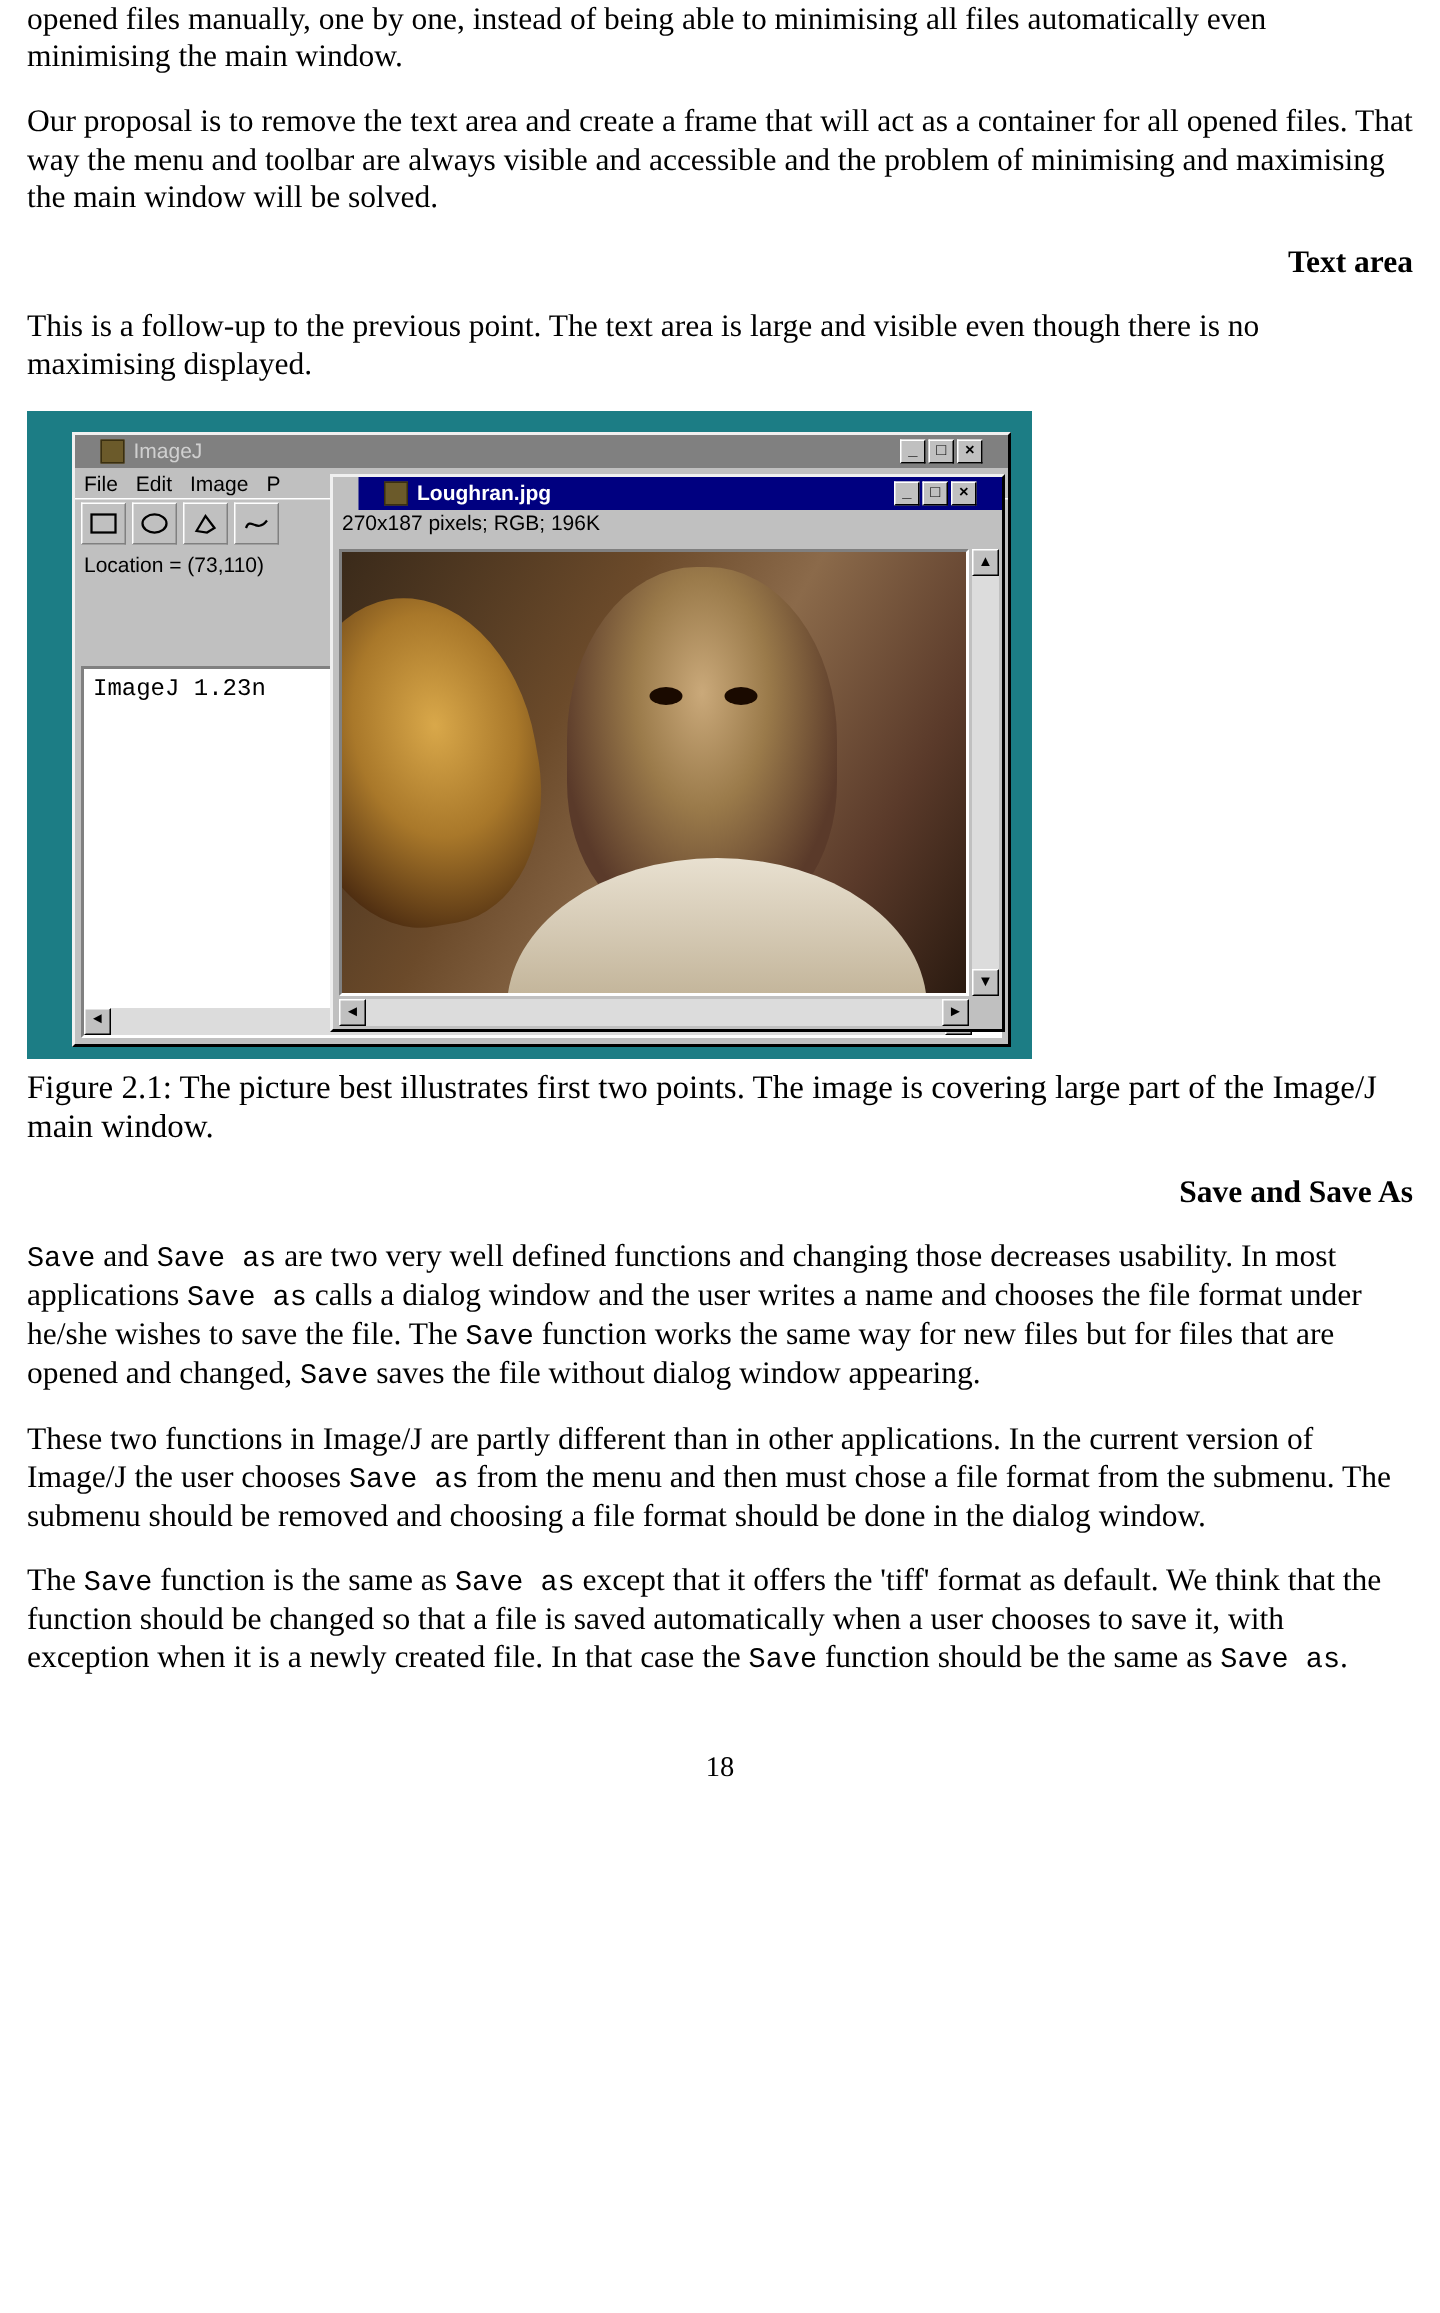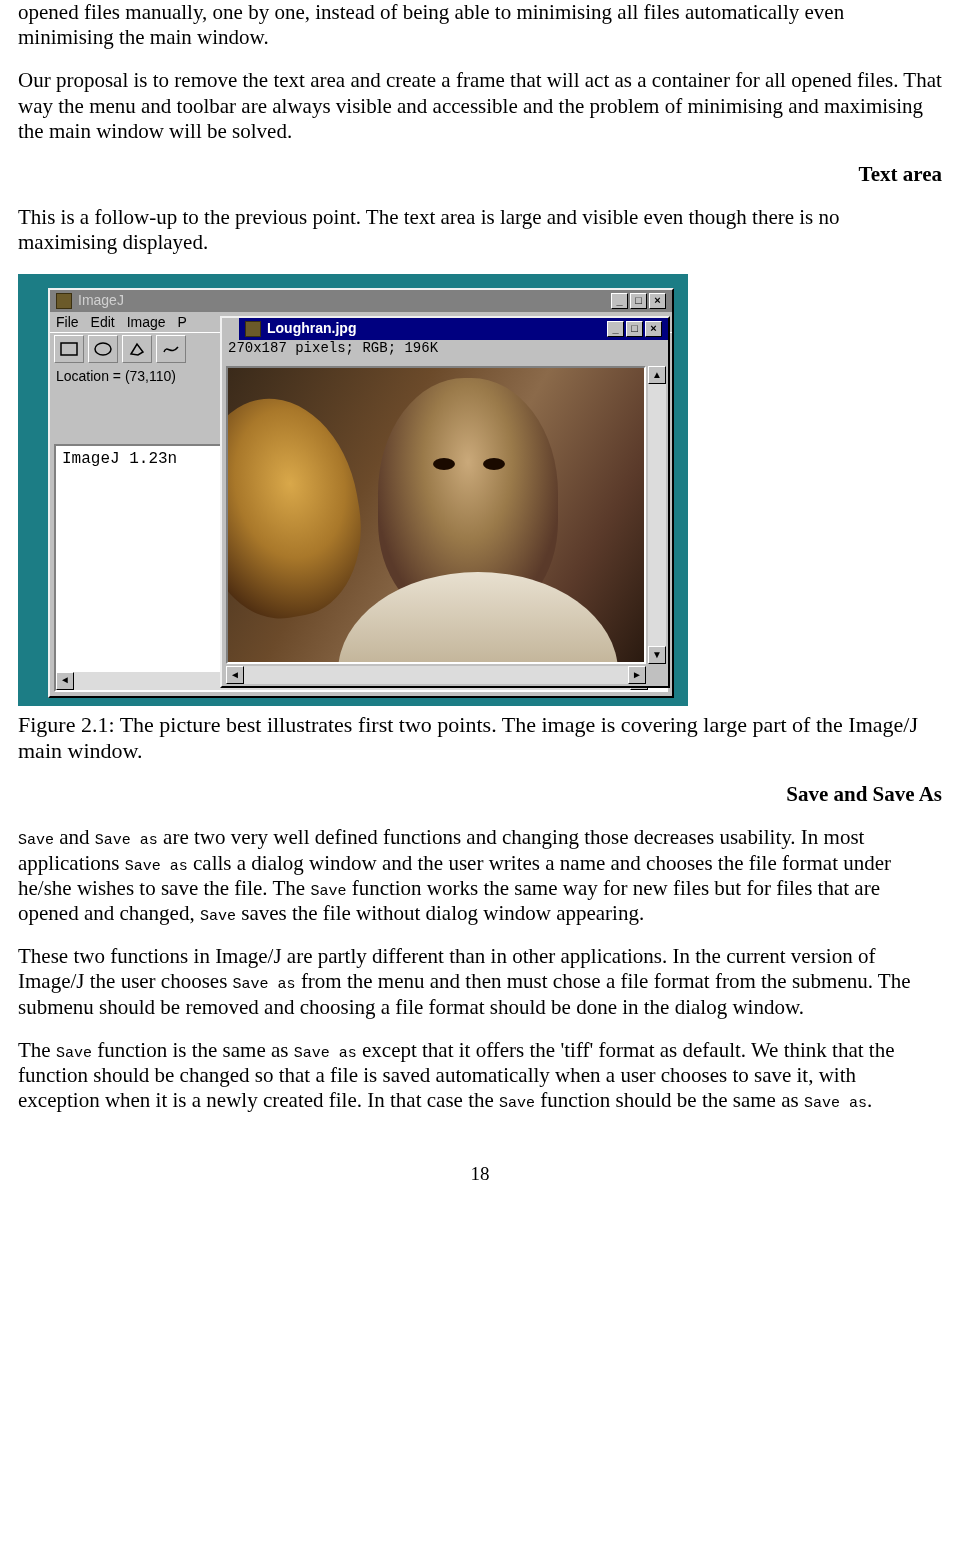--- a/index.html
+++ b/index.html
@@ -7,21 +7,21 @@
     padding: 0 18px 30px 18px;
     font-family: "Times New Roman", Times, serif;
     font-size: 21px;
     line-height: 1.2;
     color: #000;
     background: #fff;
     width: 924px;
   }
   p { margin: 0 0 18px 0; }
   .heading { font-weight: bold; margin: 12px 0 18px 0; text-align: right; }
-  .mono { font-family: "Courier New", Courier, monospace; font-size: 15px; }
+  .mono { font-family: "Courier New", Courier, monospace; font-size: 19px; }
   .caption { font-size: 22px; margin: 6px 0 18px 0; }
   .pagenum { text-align: center; font-size: 19px; margin-top: 50px; }
 
   
   .figure {
     width: 670px;
     background: #1c7d85;
     padding: 14px 10px 8px 30px;
     box-sizing: border-box;
     margin: 12px 0 4px 0;
@@ -34,21 +34,21 @@
     border-top: 2px solid #f0f0f0;
     border-left: 2px solid #f0f0f0;
     border-right: 2px solid #000;
     border-bottom: 2px solid #000;
     box-sizing: border-box;
   }
   .titlebar {
     display: flex;
     align-items: center;
     height: 22px;
-    padding: 0 6px;
+    padding: 0 17px;
     font-family: Tahoma, Arial, sans-serif;
     font-size: 14px;
     color: #fff;
   }
   .titlebar.inactive { background: #808080; color: #d0d0d0; }
   .titlebar.active { background: #000080; font-weight: bold; margin-left: 17px; }
   .titlebar .label { flex: 1; padding-left: 4px; white-space: nowrap; }
   .titlebar .icons { display: flex; gap: 2px; }
   .winbtn {
     width: 17px; height: 16px;
@@ -181,21 +181,21 @@
     background: #c0c0c0;
     border-top: 1px solid #fff;
     border-left: 1px solid #fff;
     border-right: 1px solid #000;
     border-bottom: 1px solid #000;
     display: flex; align-items: center; justify-content: center;
     font-size: 10px; color: #000;
     box-sizing: border-box;
   }
   .fginfo {
-    font-family: Liberation Mono, monospace;
+    font-family: Liberation Sans, sans-serif;
     font-size: 14px;
     padding: 0 6px;
   }
 
   
   .face1 {
     position: absolute;
     left: -30px; top: 30px;
     width: 160px; height: 220px;
     background: radial-gradient(ellipse at 60% 40%, #d9a84a 0%, #a9782a 40%, #4a2a10 80%);

